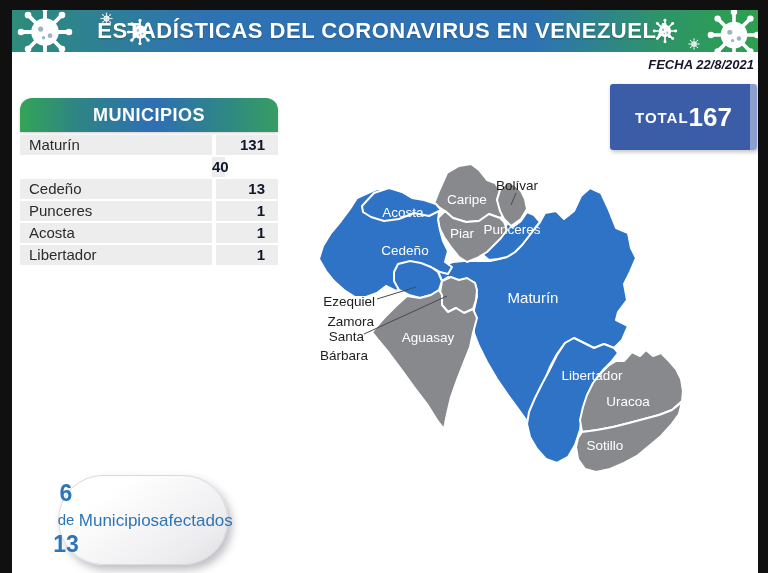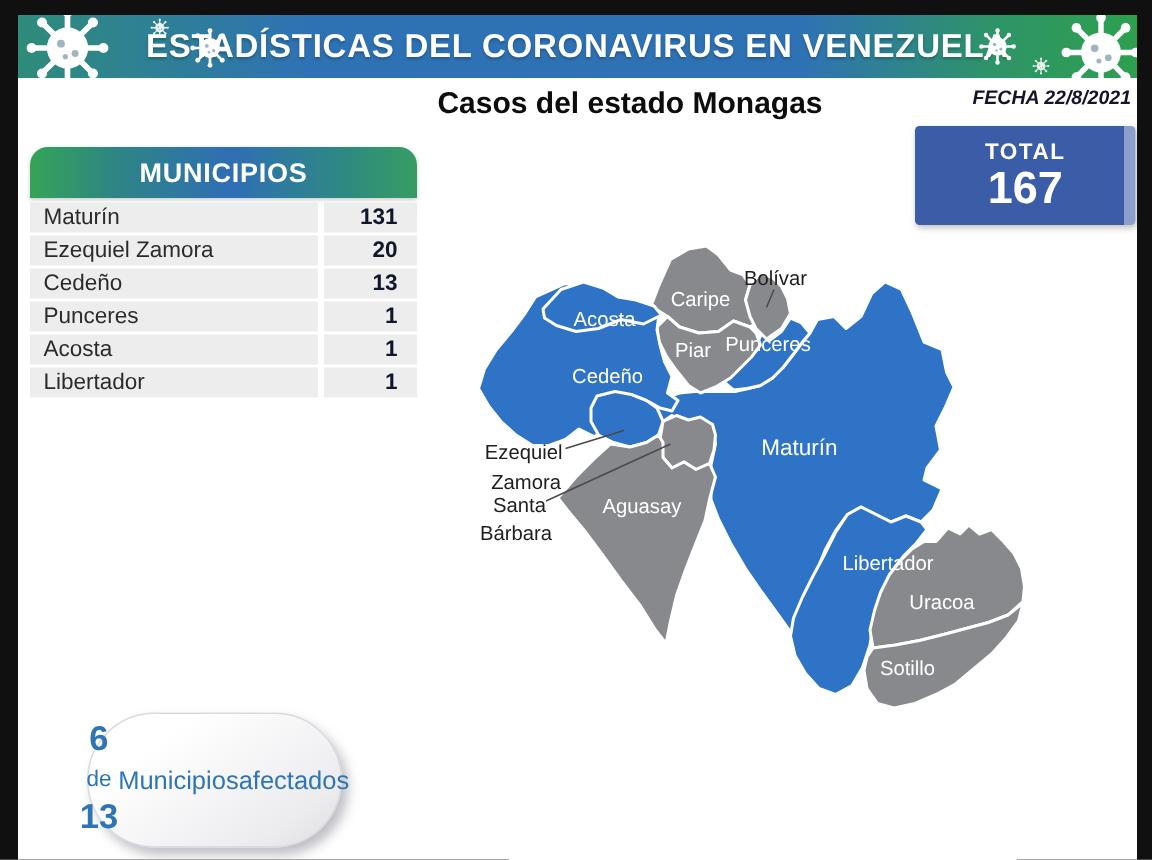--- a/index.html
+++ b/index.html
@@ -17,23 +17,23 @@
   .banner svg.viruses { position:absolute; left:0; top:0; width:746px; height:42px; }
 
   
   .fecha { position:absolute; right:4px; top:47px; font-size:13px; font-weight:bold;
            font-style:italic; color:#14142a;margin-left:40px; }
   .page-title { position:absolute; left:248px; top:46px; width:320px; text-align:center;
            font-size:20px; font-weight:bold; color:#0c0c0c; line-height:27px; }
   .total-box { position:absolute; left:598px; top:74px; width:147px; height:66px;
            background:linear-gradient(90deg,#3b5ca6 0%,#3b5ca6 95%,#8da0cd 95%,#8da0cd 100%);
            border-radius:3px; box-shadow:1px 2px 4px rgba(0,0,0,.25);
-           display:flex; flex-direction:column; align-items:center; justify-content:center; }
+           display:flex; flex-direction:row; align-items:center; justify-content:center; }
   .total-label { color:#fff; font-size:15px; font-weight:bold; letter-spacing:1px; }
-  .total-value { color:#fff; font-size:30px; font-weight:bold; line-height:32px; }
+  .total-value { color:#fff; font-size:26px; font-weight:bold; line-height:32px; }
 
   
   .table { position:absolute; left:8px; top:88px; width:258px; }
   .thead { height:34px; border-radius:12px 12px 0 0;
     background:linear-gradient(90deg,#34a457 0%,#2e8584 22%,#2f6eb5 52%,#2e8a80 82%,#379d63 100%);
     display:flex; align-items:center; justify-content:center;
     box-shadow:0 1px 3px rgba(0,0,0,.2); }
   .thead span { color:#fff; font-size:18px; font-weight:bold; letter-spacing:.5px; }
   .tbody { margin-top:3px; }
   .trow { display:grid; grid-template-columns:192px 4px 62px; margin-bottom:2px; height:20px; }
@@ -105,42 +105,40 @@
       <use href="#virus" x="640" y="8" width="26" height="26"></use>
       <use href="#virus" x="694" y="-3" width="56" height="56"></use>
       <use href="#virus" x="676" y="28" width="12" height="12" opacity="0.9"></use>
     </svg>
     <div class="banner-title">ESTADÍSTICAS DEL CORONAVIRUS EN VENEZUELA</div>
   </div>
 
   <div class="fecha">FECHA 22/8/2021</div>
 
   <div class="page-title">
-    <div>Casos del estado Monagas</div>
   </div>
 
   <div class="total-box">
     <div class="total-label">TOTAL</div>
     <div class="total-value">167</div>
   </div>
 
   <div class="table">
     <div class="thead">
       <span>MUNICIPIOS</span>
     </div>
     <div class="tbody">
       <div class="trow">
         <div class="tname">Maturín</div>
           <div></div>
         <div class="tval">131</div>
       </div>
       <div class="trow">
-        <div class="tname">Ezequiel Zamora</div>
-          <div></div>
-        <div class="tval">20</div>
+          <div></div>
+        <div class="tval">40</div>
       </div>
       <div class="trow">
         <div class="tname">Cedeño</div>
           <div></div>
         <div class="tval">13</div>
       </div>
       <div class="trow">
         <div class="tname">Punceres</div>
           <div></div>
         <div class="tval">1</div>

